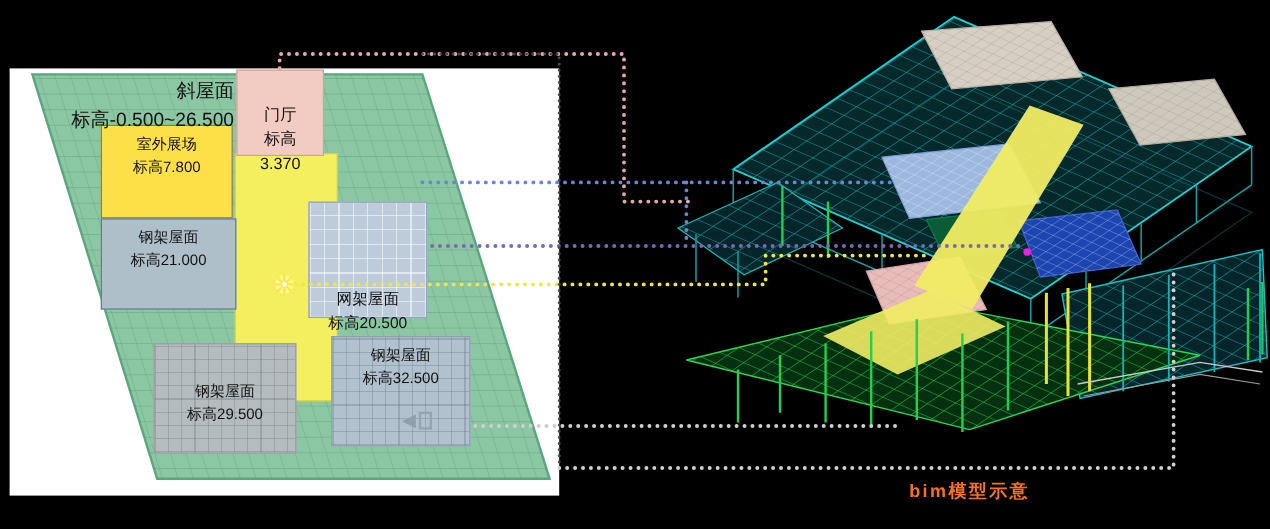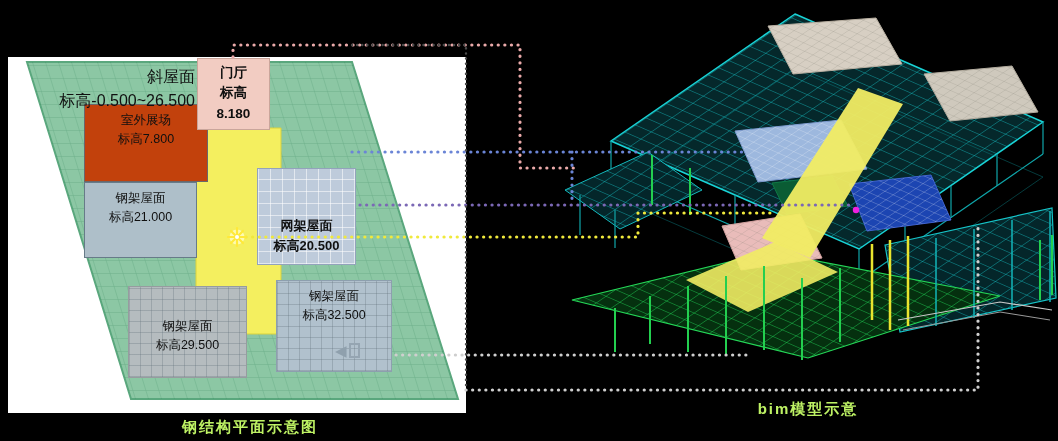--- a/index.html
+++ b/index.html
@@ -4,29 +4,29 @@
 <style>
   html,body{margin:0;padding:0;background:#000;}
   .stage{position:relative;width:1058px;height:441px;background:#000;overflow:hidden;
          font-family:"Liberation Sans","DejaVu Sans",sans-serif;}
   .layer{position:absolute;left:0;top:0;width:1058px;height:441px;}
   .panel{position:absolute;left:8px;top:57px;width:458px;height:356px;background:#ffffff;}
   .box{position:absolute;box-sizing:border-box;border:1px solid rgba(90,110,125,.85);
        display:flex;justify-content:center;color:#101010;font-size:12.5px;z-index:6;}
   .lbl{text-align:center;line-height:1.5;padding-top:6px;}
   .lbl-low{padding-top:30px;}
-  .bold{font-weight:700;}
+  .bold{font-weight:400;margin-top:23px;}
   .flabel{position:absolute;z-index:6;color:#101010;text-align:right;line-height:1.5;}
   .grid-light{background-image:
       repeating-linear-gradient(90deg,rgba(255,255,255,.55) 0 1px,transparent 1px 12px),
       repeating-linear-gradient(0deg,rgba(255,255,255,.55) 0 1px,transparent 1px 12px);}
   .grid-dim{background-image:
       repeating-linear-gradient(90deg,rgba(95,110,120,.30) 0 1px,transparent 1px 11px),
       repeating-linear-gradient(0deg,rgba(95,110,120,.30) 0 1px,transparent 1px 11px);}
-  .cap{position:absolute;z-index:7;color:#bef264;font-weight:700;font-size:15px;
+  .cap{position:absolute;z-index:7;color:#f97316;font-weight:700;font-size:15px;
        letter-spacing:2px;text-align:center;}
   .arrow-ic{position:absolute;left:58px;top:62px;display:flex;align-items:center;
             color:#8fa0ad;font-size:15px;line-height:1;}
   .arrow-ic .slot{display:inline-block;width:11px;height:15px;border:2px solid #95a5b2;
                   margin-left:2px;box-sizing:border-box;}
 </style>
 </head>
 <body>
 
 <div class="stage">
@@ -106,39 +106,39 @@
 
       <path d="M936,238V326M974,229V318M1012,220V310M1050,211V302" stroke="#12b5b9" stroke-width="1.5"></path>
 
       <path d="M615,308V352M650,296V344M688,286V352M726,276V356M764,266V350M802,278V360M840,268V342M652,155V205M690,168V215M1040,240V300M1052,235V295" stroke="#23cf4f" stroke-width="2"></path>
 
       <polyline points="898,320 1000,302 1052,310" fill="none" stroke="#c9c9c9" stroke-width="1.2"></polyline>
       <polyline points="903,330 1000,312 1050,320" fill="none" stroke="#9a9a9a" stroke-width="1"></polyline>
     </g>
   </svg>
 
-  <div class="box" style="left:84px;top:104px;width:124px;height:78px;background:#c2410c;">
+  <div class="box" style="left:84px;top:104px;width:110px;height:78px;background:#fde047;">
     <div class="lbl">
       <div>室外展场</div>
       <div>标高7.800</div>
     </div>
   </div>
 
   <div class="box" style="left:84px;top:182px;width:113px;height:76px;background:#aebfc9;">
     <div class="lbl">
       <div>钢架屋面</div>
       <div>标高21.000</div>
     </div>
   </div>
 
   <div class="box" style="left:197px;top:58px;width:73px;height:72px;background:#f2ccc2;border-color:#c9a59b;">
     <div class="lbl bold" style="font-size:13.5px;padding-top:4px;">
       <div>门厅</div>
       <div>标高</div>
-      <div>8.180</div>
+      <div>3.370</div>
     </div>
   </div>
 
   <div class="box grid-light" style="left:257px;top:168px;width:99px;height:97px;background-color:#becbdb;border-color:#93a3bb;">
     <div class="lbl bold" style="padding-top:47px;font-size:13px;">
       <div>网架屋面</div>
       <div>标高20.500</div>
     </div>
   </div>
 
@@ -177,16 +177,15 @@
       <path d="M466,390H978V226" stroke="#cfcfcf"></path>
     </g>
     <path d="M352,45H466V390" fill="none" stroke="#4a4a4a" stroke-linecap="round" stroke-dasharray="0.1 5" stroke-width="2.4"></path>
     <g>
       <circle cx="237" cy="237" r="7.5" fill="#fffbc0" opacity="0.85"></circle>
       <path d="M237,228V246M228,237H246M231,231L243,243M243,231L231,243" stroke="#ffe93a" stroke-width="2.2" stroke-linecap="round" fill="none"></path>
       <circle cx="237" cy="237" r="2" fill="#ffffff"></circle>
     </g>
   </svg>
 
-  <div class="cap" style="left:170px;top:418px;width:160px;">钢结构平面示意图</div>
   <div class="cap" style="left:748px;top:400px;width:120px;">bim模型示意</div>
 
 </div>
 
 </body></html>

